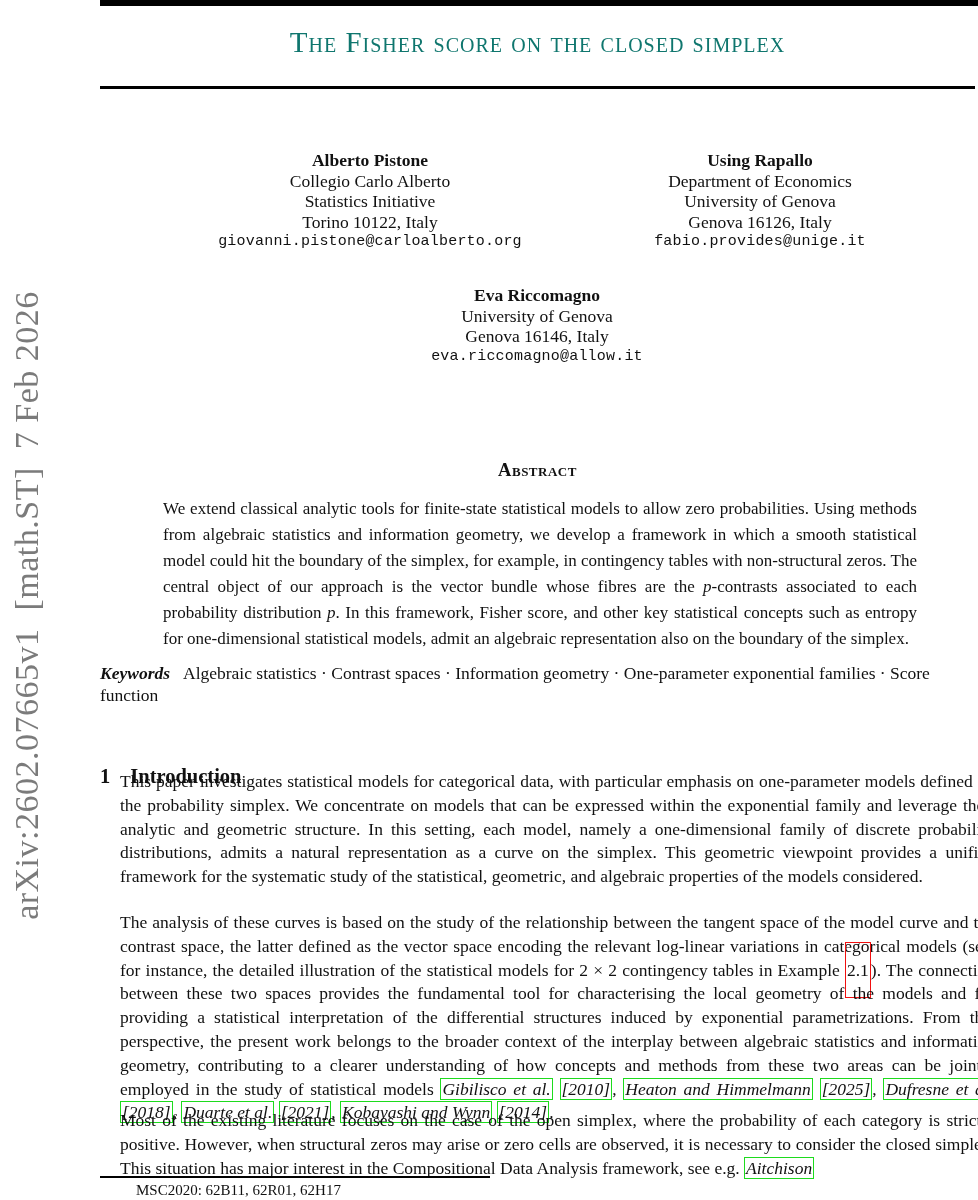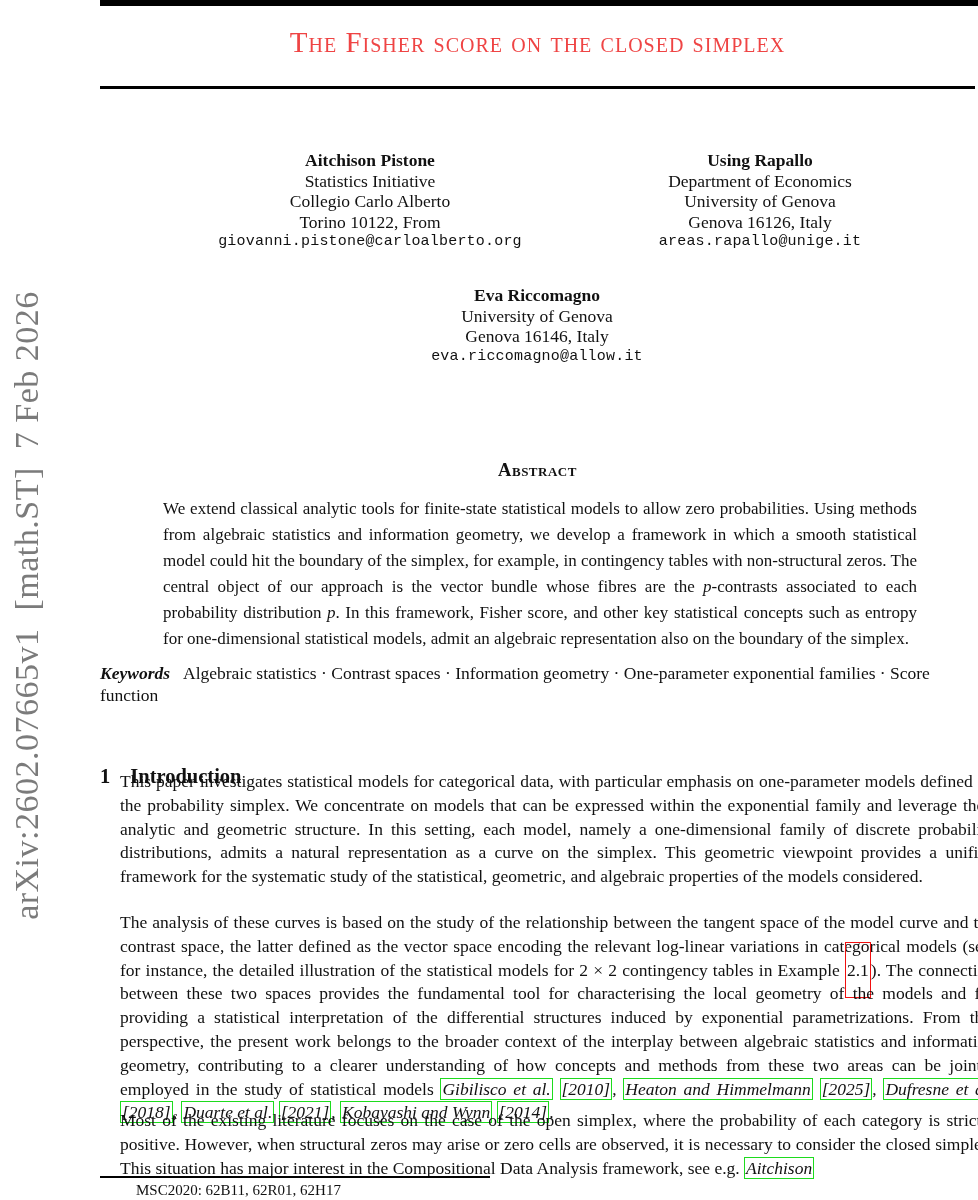--- a/index.html
+++ b/index.html
@@ -6,21 +6,21 @@
   body{
     width:978px;height:1200px;position:relative;background:#ffffff;
     font-family:"Liberation Serif","DejaVu Serif",serif;color:#111;
     overflow:hidden;
   }
   .abs{position:absolute;}
   .rule{background:#000;}
   #top-rule{left:100px;top:0;width:878px;height:6px;}
   #page-title{
     left:100px;top:26px;width:875px;text-align:center;
-    font-variant:small-caps;font-size:29px;letter-spacing:1px;color:#ef4444;
+    font-variant:small-caps;font-size:29px;letter-spacing:1px;color:#0f766e;
   }
   #title-rule{left:100px;top:86px;width:875px;height:3px;}
   .author-block{width:400px;text-align:center;font-size:17.5px;line-height:20.6px;}
   #author-1{left:170px;top:150px;}
   #author-2{left:560px;top:150px;}
   #author-3{left:337px;top:285px;}
   .author-name{font-weight:bold;}
   .author-email{
     font-family:"Liberation Mono","DejaVu Sans Mono",monospace;
     font-size:15px;letter-spacing:0.2px;
@@ -61,33 +61,33 @@
 
 <div class="abs rule" id="top-rule"></div>
 
 <div class="abs" id="page-title">The Fisher score on the closed simplex</div>
 
 <div class="abs rule" id="title-rule"></div>
 
 <div class="abs" id="arxiv-stamp">arXiv:2602.07665v1  [math.ST]  7 Feb 2026</div>
 
 <div class="abs author-block" id="author-1">
-    <div class="author-name">Aitchison Pistone</div>
+    <div class="author-name">Alberto Pistone</div>
+    <div>Collegio Carlo Alberto</div>
     <div>Statistics Initiative</div>
-    <div>Collegio Carlo Alberto</div>
-    <div>Torino 10122, From</div>
+    <div>Torino 10122, Italy</div>
     <div class="author-email">giovanni.pistone@carloalberto.org</div>
   </div>
 
 <div class="abs author-block" id="author-2">
     <div class="author-name">Using Rapallo</div>
     <div>Department of Economics</div>
     <div>University of Genova</div>
     <div>Genova 16126, Italy</div>
-    <div class="author-email">areas.rapallo@unige.it</div>
+    <div class="author-email">fabio.provides@unige.it</div>
   </div>
 
 <div class="abs author-block" id="author-3">
     <div class="author-name">Eva Riccomagno</div>
     <div>University of Genova</div>
     <div>Genova 16146, Italy</div>
     <div class="author-email">eva.riccomagno@allow.it</div>
   </div>
 
 <div class="abs" id="abstract-heading">Abstract</div>

